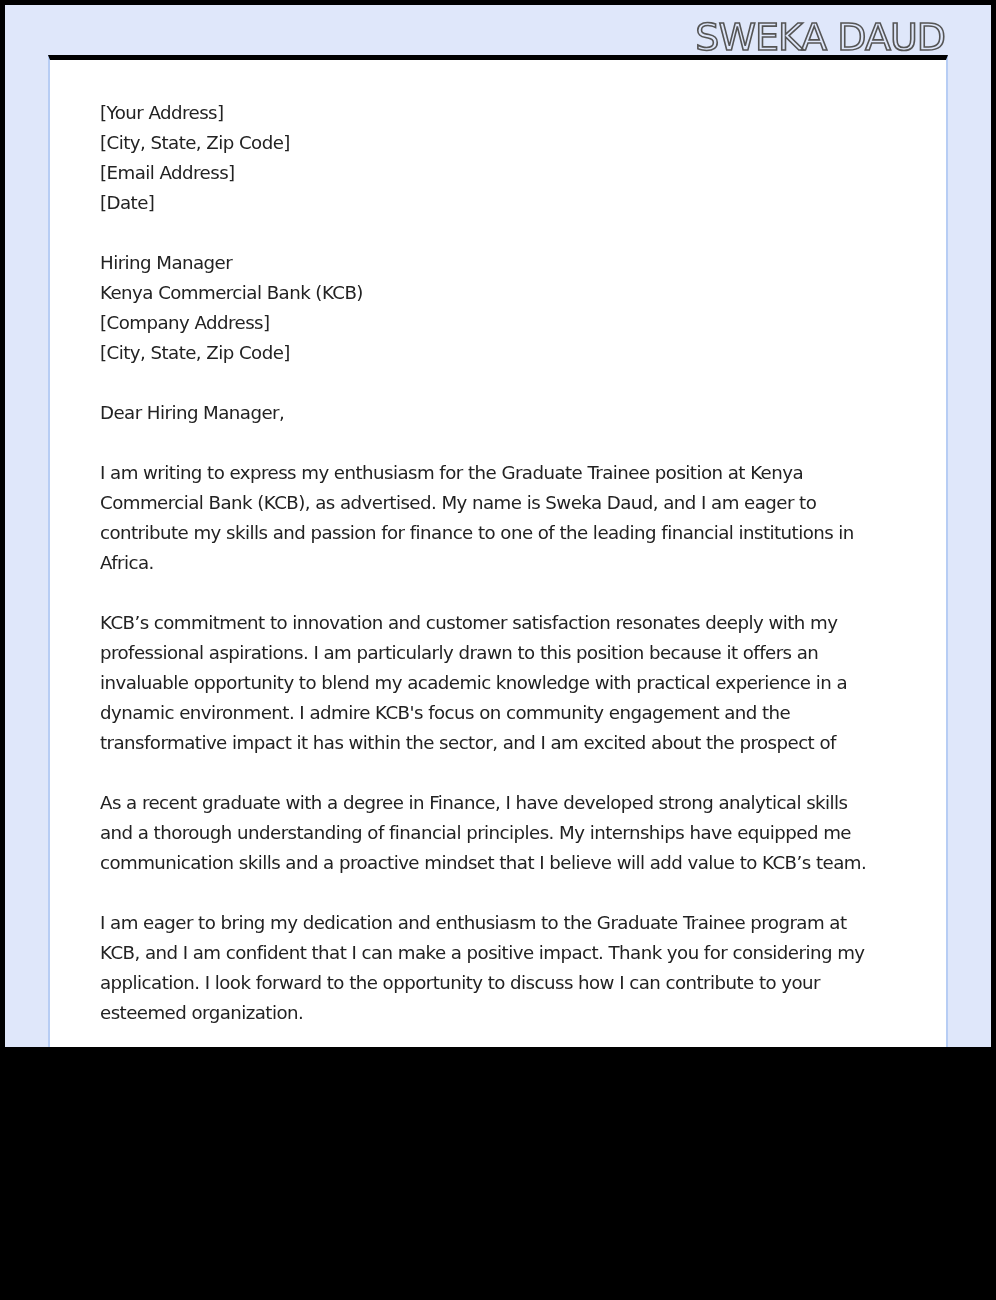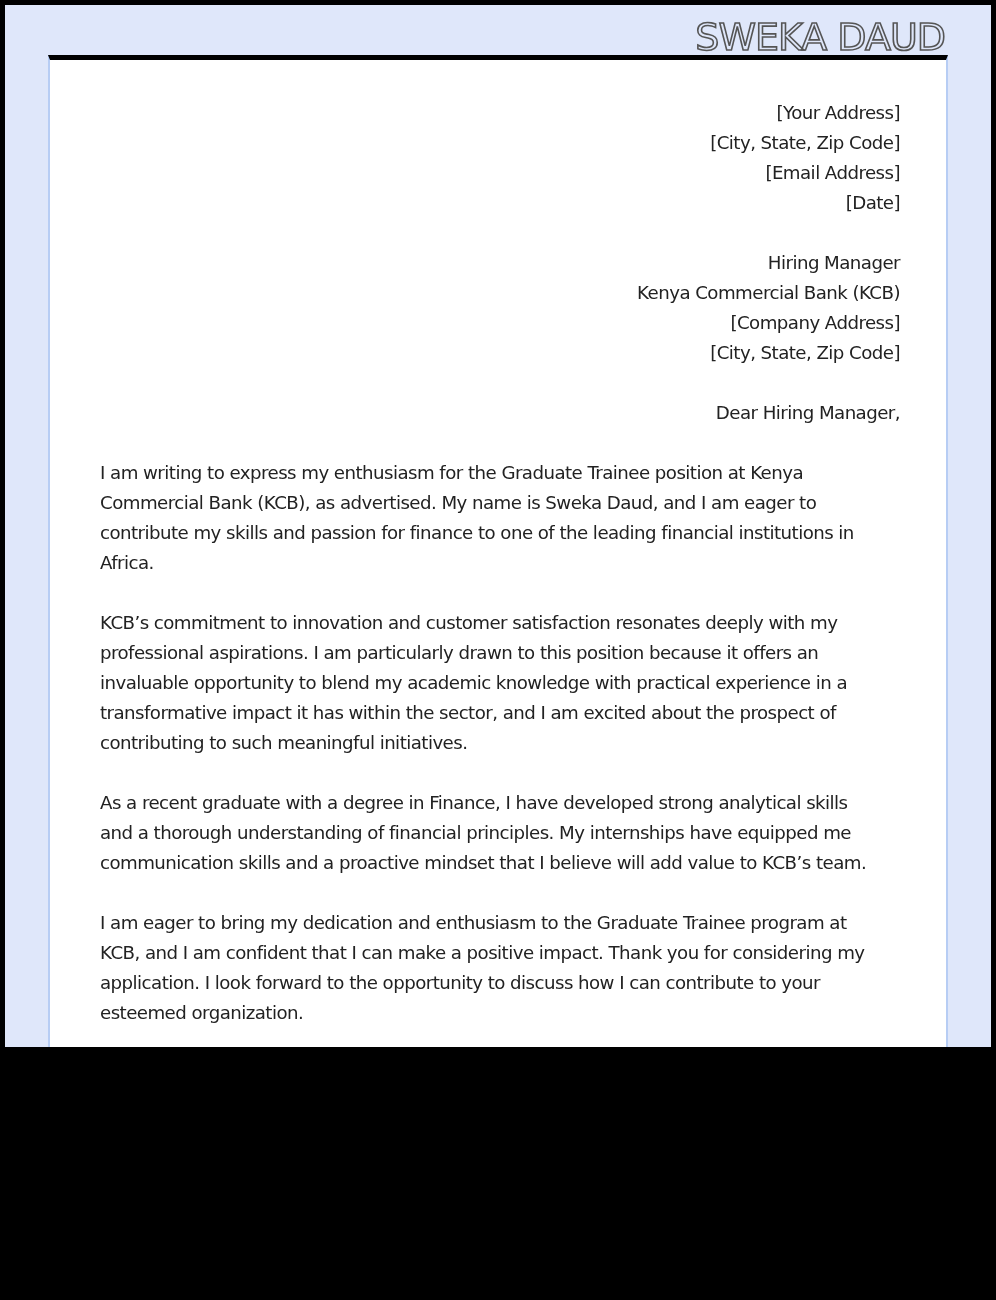--- a/index.html
+++ b/index.html
@@ -54,21 +54,20 @@
       width: 800px;
       font-family: "DejaVu Sans", sans-serif;
       font-size: 18.2px;
       line-height: 30px;
       color: #222;
       letter-spacing: -0.55px;
     }
     .letter .line {
       display: block;
       white-space: nowrap;
-      text-align: right;
     }
     .letter .gap {
       display: block;
       height: 30px;
     }
     .letter .para {
       display: block;
       white-space: normal;
       width: 786px;
     }
@@ -126,22 +125,22 @@
       <span class="pl">Commercial Bank (KCB), as advertised. My name is Sweka Daud, and I am eager to</span>
       <span class="pl">contribute my skills and passion for finance to one of the leading financial institutions in</span>
       <span class="pl">Africa.</span>
     </span>
     <span class="gap"></span>
 
     <span class="para">
       <span class="pl">KCB’s commitment to innovation and customer satisfaction resonates deeply with my</span>
       <span class="pl">professional aspirations. I am particularly drawn to this position because it offers an</span>
       <span class="pl">invaluable opportunity to blend my academic knowledge with practical experience in a</span>
+      <span class="pl">dynamic environment. I admire KCB's focus on community engagement and the</span>
       <span class="pl">transformative impact it has within the sector, and I am excited about the prospect of</span>
-      <span class="pl">contributing to such meaningful initiatives.</span>
     </span>
     <span class="gap"></span>
 
     <span class="para">
       <span class="pl">As a recent graduate with a degree in Finance, I have developed strong analytical skills</span>
       <span class="pl">and a thorough understanding of financial principles. My internships have equipped me</span>
       <span class="pl">communication skills and a proactive mindset that I believe will add value to KCB’s team.</span>
     </span>
     <span class="gap"></span>
 

